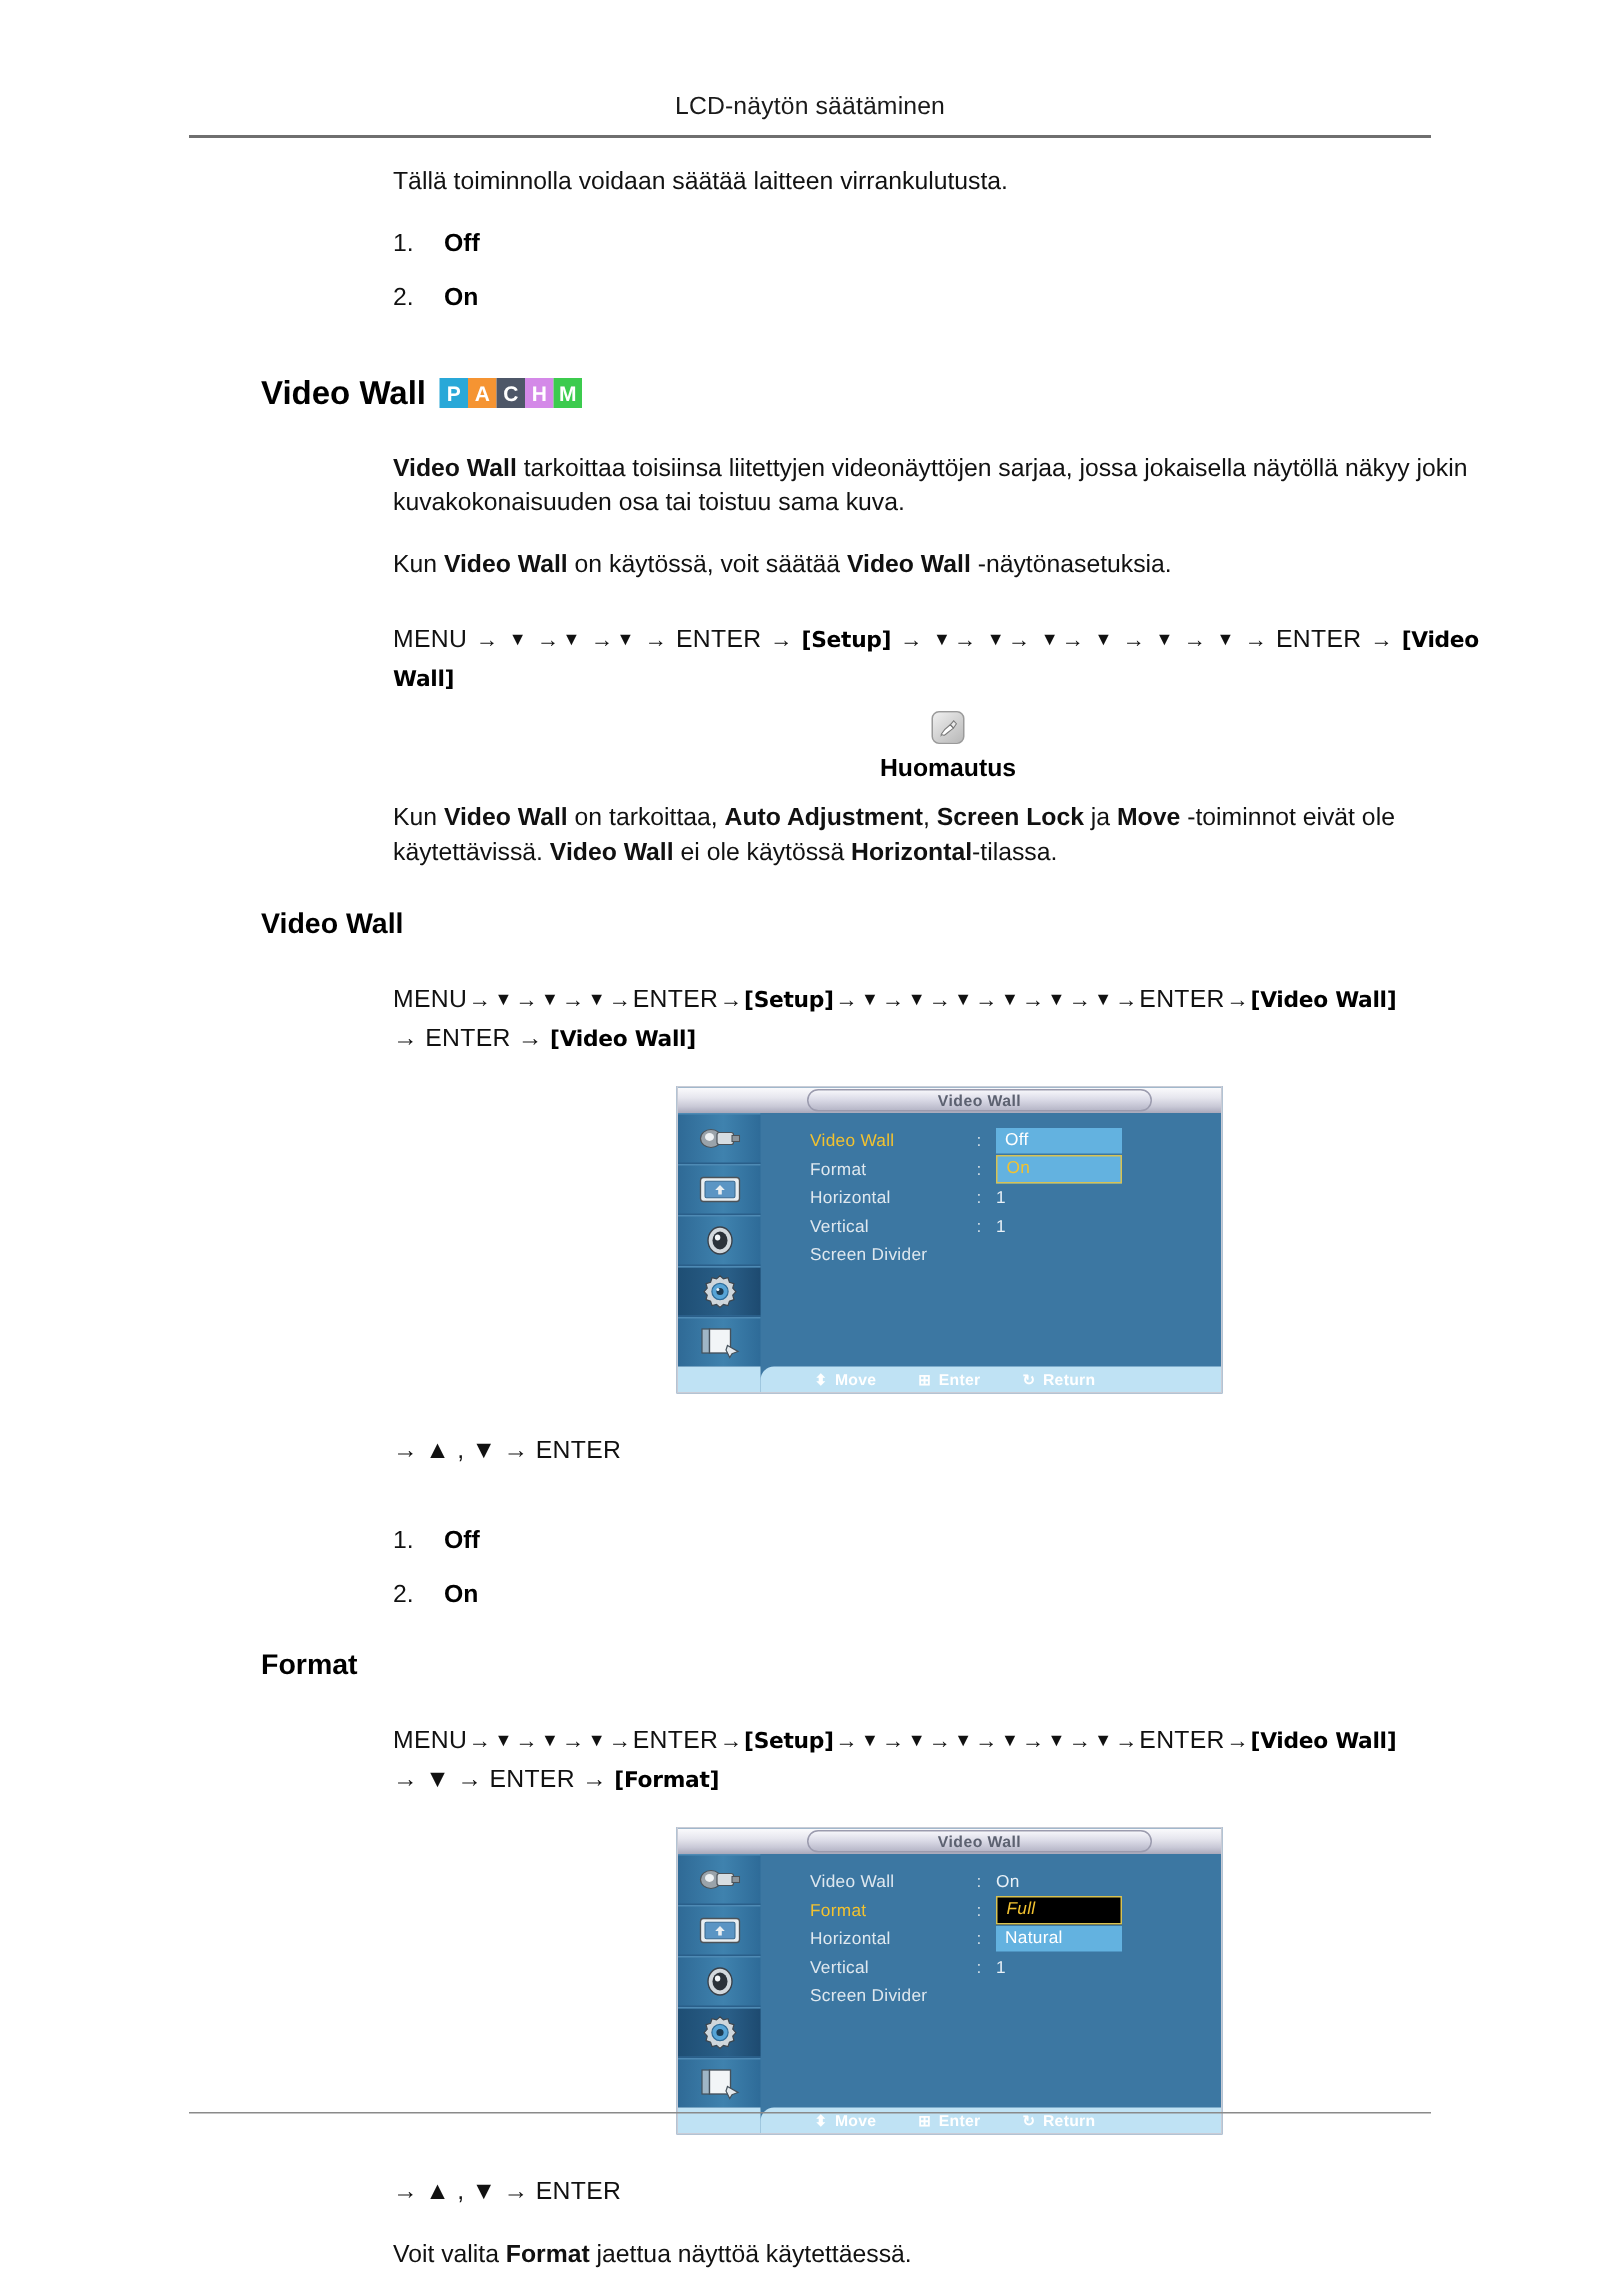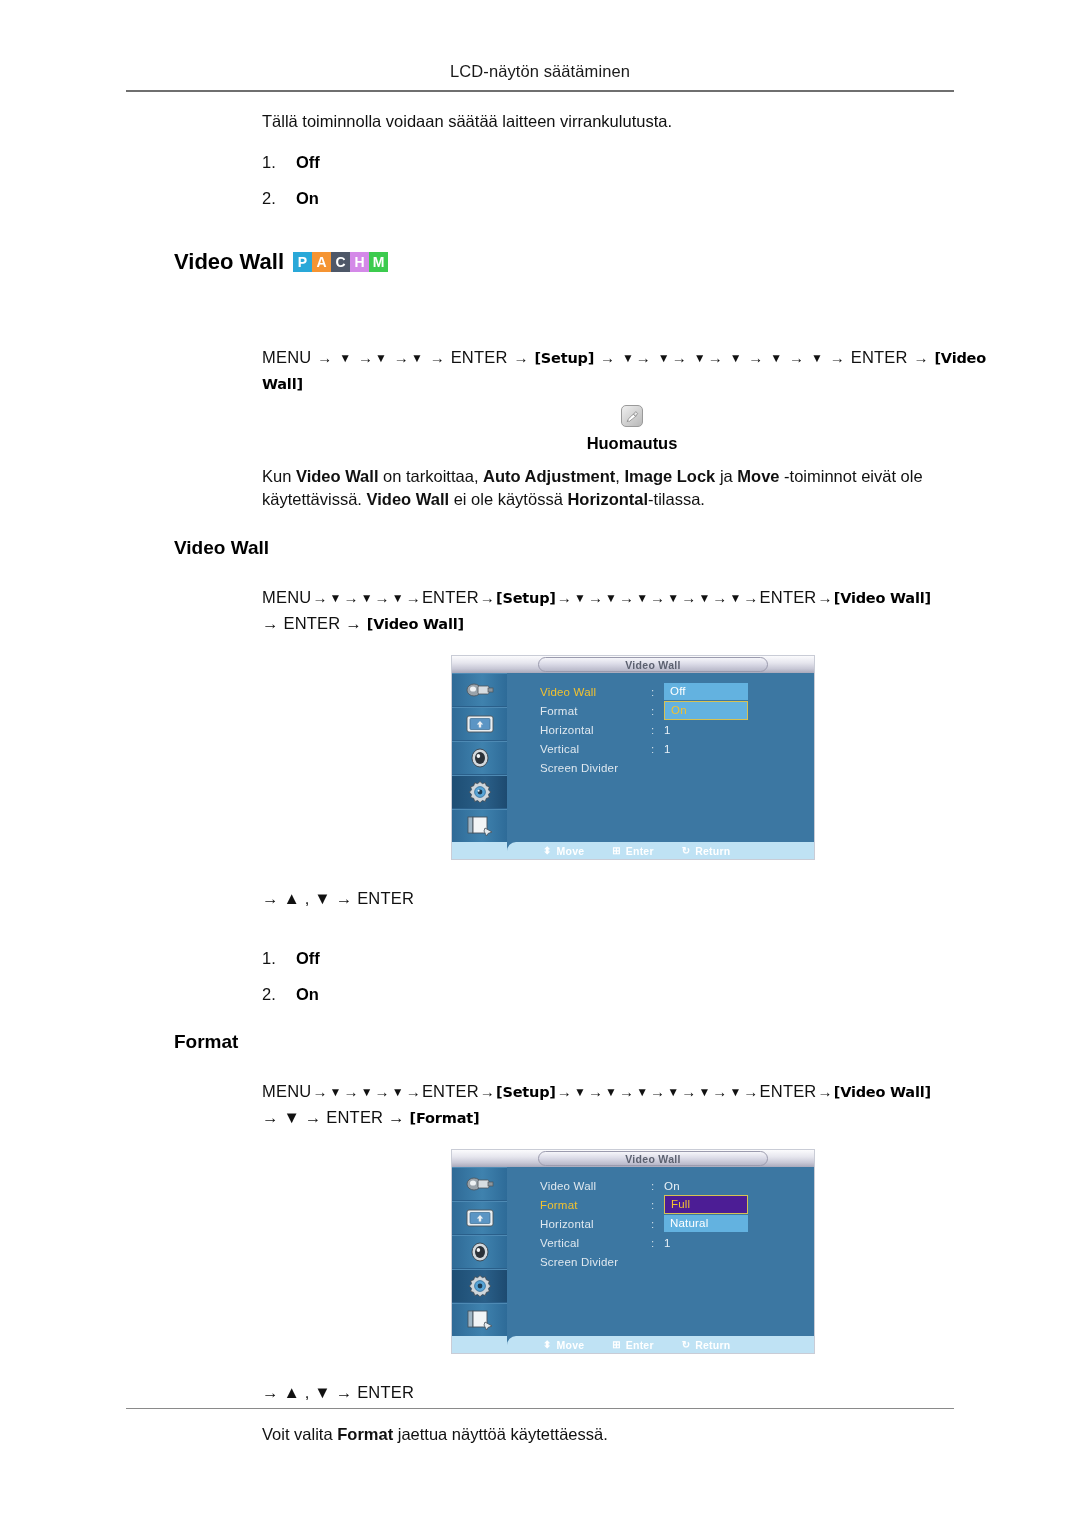--- a/index.html
+++ b/index.html
@@ -242,23 +242,24 @@
   .valbox.band {
     background: #63b2e0;
     color: #ffffff;
   }
   .valbox.outline {
     background: #63b2e0;
     color: #f2c230;
     border: 1px solid #d8c252;
   }
   .valbox.outline-on-dark {
-    background: #4c1d95;
+    background: #000000;
     color: #f2c230;
     border: 1px solid #d8c252;
+    font-style: italic;
   }
 
   .osd-footer {
     position: absolute;
     left: 55px; bottom: 0;
     right: 0;
     height: 17px;
     background: #bfe2f4;
     display: flex;
     align-items: center;
@@ -316,23 +317,29 @@
         <span class="badge" style="background: rgb(41, 168, 216);">P</span>
         <span class="badge" style="background: rgb(245, 148, 50);">A</span>
         <span class="badge" style="background: rgb(78, 87, 104);">C</span>
         <span class="badge" style="background: rgb(212, 137, 232);">H</span>
         <span class="badge" style="background: rgb(60, 203, 78);">M</span>
       </span>
     </h2>
 
     <div class="gap-26"></div>
 
+    <p class="para">
+      <b>Video Wall</b><span> tarkoittaa toisiinsa liitettyjen videonäyttöjen sarjaa, jossa jokaisella näytöllä näkyy jokin kuvakokonaisuuden osa tai toistuu sama kuva.</span>
+    </p>
 
     <div class="gap-18"></div>
 
+    <p class="para">
+      <span>Kun </span><b>Video Wall</b><span> on käytössä, voit säätää </span><b>Video Wall</b><span> -näytönasetuksia.</span>
+    </p>
 
     <div class="gap-26"></div>
 
     <div class="menupath">
       <span>MENU</span>
       <span class="arrow">→</span>
       <span class="dn">▼</span>
       <span class="arrow">→</span><span class="dn">▼</span>
       <span class="arrow">→</span><span class="dn">▼</span>
       <span class="arrow">→</span>
@@ -363,21 +370,21 @@
           <path d="M9.6 6.1 L11.8 3.6 L13.6 5.5 L11.7 8.3 Z" fill="#e9e9e9" stroke="#7a7a7a" stroke-width="0.7"></path>
           <path d="M3.4 12.6 L2.6 14.2 L4.3 13.4 Z" fill="#8d8d8d"></path>
         </svg>
       </span>
       <span class="note-label">Huomautus</span>
     </div>
 
     <div class="gap-12"></div>
 
     <p class="para">
-      <span>Kun </span><b>Video Wall</b><span> on tarkoittaa, </span><b>Auto Adjustment</b><span>, </span><b>Image Lock</b><span> ja </span><b>Move</b><span> -toiminnot eivät ole käytettävissä. </span><b>Video Wall</b><span> ei ole käytössä </span><b>Horizontal</b><span>-tilassa.</span>
+      <span>Kun </span><b>Video Wall</b><span> on tarkoittaa, </span><b>Auto Adjustment</b><span>, </span><b>Screen Lock</b><span> ja </span><b>Move</b><span> -toiminnot eivät ole käytettävissä. </span><b>Video Wall</b><span> ei ole käytössä </span><b>Horizontal</b><span>-tilassa.</span>
     </p>
 
     <div class="gap-26"></div>
 
     <h3 class="h-sub">Video Wall</h3>
 
     <div class="gap-26"></div>
 
     <div class="menupath">
       <span>MENU</span><span class="arrow">→</span><span class="dn">▼</span><span class="arrow">→</span><span class="dn">▼</span><span class="arrow">→</span><span class="dn">▼</span><span class="arrow">→</span><span>ENTER</span><span class="arrow">→</span><span class="btnlabel">[<span>Setup</span>]</span><span class="arrow">→</span><span class="dn">▼</span><span class="arrow">→</span><span class="dn">▼</span><span class="arrow">→</span><span class="dn">▼</span><span class="arrow">→</span><span class="dn">▼</span><span class="arrow">→</span><span class="dn">▼</span><span class="arrow">→</span><span class="dn">▼</span><span class="arrow">→</span><span>ENTER</span><span class="arrow">→</span><span class="btnlabel">[<span>Video Wall</span>]</span>

